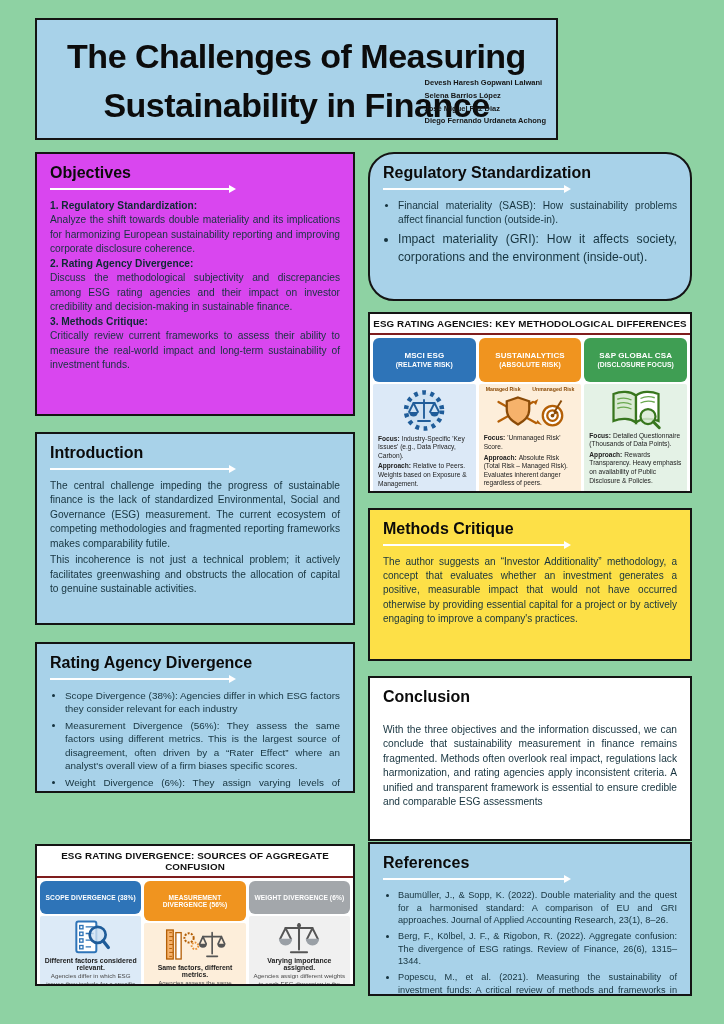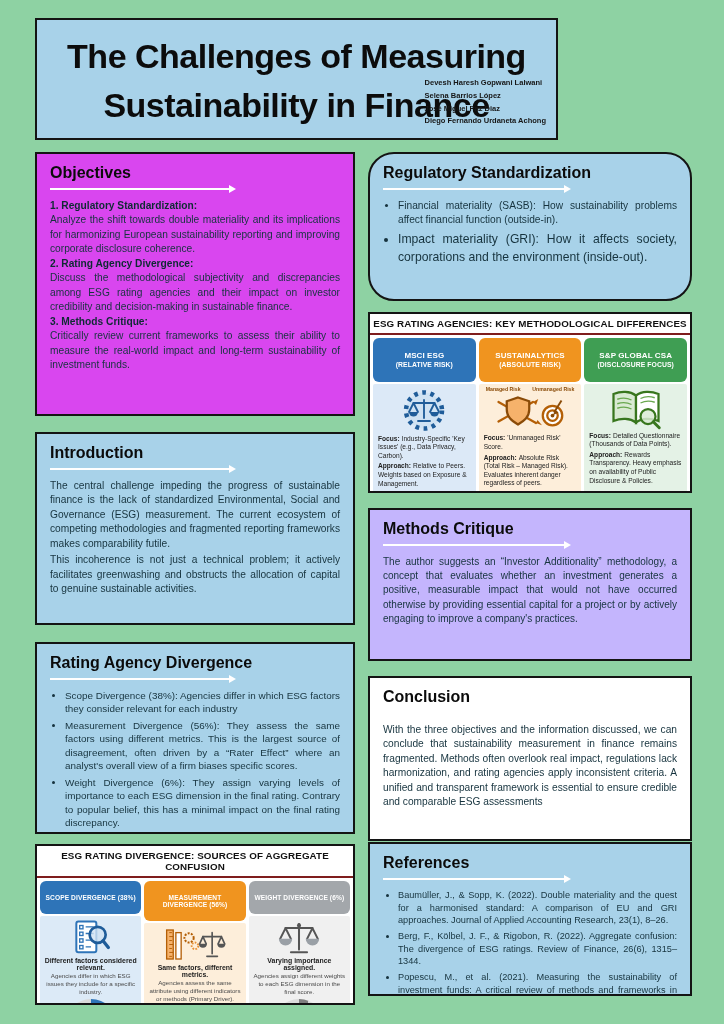--- a/index.html
+++ b/index.html
@@ -86,33 +86,33 @@
 
   <section class="panel" style="left: 35px; top: 432px; width: 320px; height: 193px; background-color: rgb(168, 210, 233);">
     <h2 class="heading">Introduction</h2>
     <div class="rule"></div>
     <div class="body-text">
       <p>The central challenge impeding the progress of sustainable finance is the lack of standardized Environmental, Social and Governance (ESG) measurement. The current ecosystem of competing methodologies and fragmented reporting frameworks makes comparability futile.</p>
       <p>This incoherence is not just a technical problem; it actively facilitates greenwashing and obstructs the allocation of capital to genuine sustainable activities.</p>
     </div>
   </section>
 
-  <section class="panel rating" style="left: 35px; top: 642px; width: 320px; height: 192px; background-color: rgb(168, 210, 233);">
+  <section class="panel rating" style="left: 35px; top: 642px; width: 320px; height: 151px; background-color: rgb(168, 210, 233);">
     <h2 class="heading">Rating Agency Divergence</h2>
     <div class="rule"></div>
     <div class="body-text">
       <ul class="bullets">
         <li>Scope Divergence (38%): Agencies differ in which ESG factors they consider relevant for each industry</li>
         <li>Measurement Divergence (56%): They assess the same factors using different metrics. This is the largest source of disagreement, often driven by a “Rater Effect” where an analyst's overall view of a firm biases specific scores.</li>
         <li>Weight Divergence (6%): They assign varying levels of importance to each ESG dimension in the final rating. Contrary to popular belief, this has a minimal impact on the final rating discrepancy.</li>
       </ul>
     </div>
   </section>
 
-  <section class="panel white" style="left:35px;top:844px;width:320px;height:161px">
+  <section class="panel white" style="left:35px;top:844px;width:320px;height:142px">
     <div class="ig-title">ESG RATING DIVERGENCE: SOURCES OF AGGREGATE CONFUSION</div>
     <div class="ig-cols">
 
       <div class="ig-col">
         <div class="ig-head" style="background-color: rgb(46, 116, 184);">SCOPE DIVERGENCE (38%)</div>
         <div class="ig-body" style="background-color: rgb(220, 234, 247);">
           <span class="ig-icon">
             <svg viewBox="0 0 60 52" width="40" height="35">
                 <rect x="8" y="2" width="30" height="46" rx="3" fill="#fff" stroke="#2e74b8" stroke-width="3"></rect>
                 <g stroke="#2e74b8" stroke-width="2" fill="none">
@@ -303,21 +303,21 @@
             <p><b>Focus:</b><span>Detailed Questionnaire (Thousands of Data Points).</span></p>
             <p><b>Approach:</b><span>Rewards Transparency. Heavy emphasis on availability of Public Disclosure &amp; Policies.</span></p>
           </div>
         </div>
       </div>
 
     </div>
     <div class="ag-caption">Illustrates Measurement and Weight Divergence in Practice</div>
   </section>
 
-  <section class="panel" style="left: 368px; top: 508px; width: 324px; height: 153px; background-color: #c4b5fd;">
+  <section class="panel" style="left: 368px; top: 508px; width: 324px; height: 153px; background-color: #fde047;">
     <h2 class="heading">Methods Critique</h2>
     <div class="rule"></div>
     <div class="body-text" style="font-size:10px">The author suggests an “Investor Additionality” methodology, a concept that evaluates whether an investment generates a positive, measurable impact that would not have occurred otherwise by providing essential capital for a project or by actively engaging to improve a company's practices.</div>
   </section>
 
   <section class="panel" style="left: 368px; top: 676px; width: 324px; height: 165px; background-color: #ffffff;">
     <h2 class="heading">Conclusion</h2>
     <div class="rule"></div>
     <div class="body-text">With the three objectives and the information discussed, we can conclude that sustainability measurement in finance remains fragmented. Methods often overlook real impact, regulations lack harmonization, and rating agencies apply inconsistent criteria. A unified and transparent framework is essential to ensure credible and comparable ESG assessments</div>
   </section>

